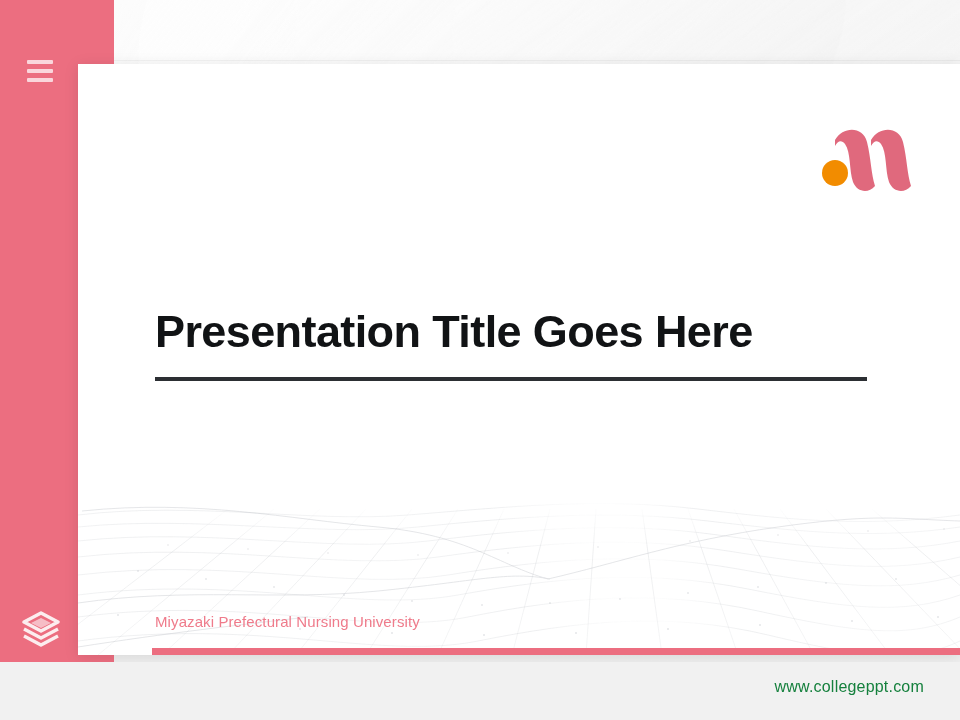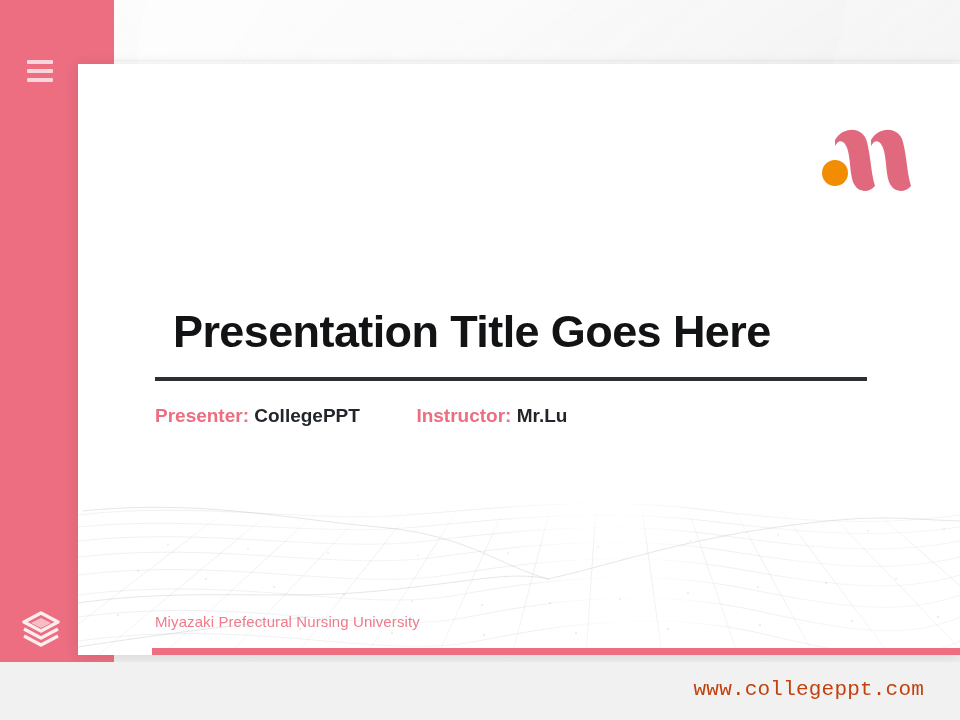--- a/index.html
+++ b/index.html
@@ -78,21 +78,21 @@
     opacity:.85; pointer-events:none;
   }
 
   
   #logo { position:absolute; left:735px; top:52px; width:120px; height:84px; }
 
   
   #title {
     position:absolute; left:77px; top:242px; width:720px;
     font-size:45px; font-weight:700; letter-spacing:-0.6px;
-    color:#111315; white-space:nowrap;margin-left:18px;
+    color:#111315; white-space:nowrap;
   }
   #title-rule {
     position:absolute; left:77px; top:313px; width:712px; height:4px;
     background:#2c2f33;
   }
   #meta {
     position:absolute; left:77px; top:341px;
     font-size:19px; font-weight:700; white-space:nowrap;
   }
   #meta .lab { color:#ec6e80; }
@@ -109,21 +109,21 @@
     background:#ec6e80;
   }
 
   
   #footer {
     position:absolute; left:0; top:662px; width:960px; height:58px;
     background:#f1f1f1;
   }
   #footer-url {
     position:absolute; right:36px; top:16px;
-    font-size:21px; color:#c2410c; letter-spacing:.2px;font-family:Liberation Mono, monospace;
+    font-size:16px; color:#15803d; letter-spacing:.2px;
   }
 </style>
 </head>
 <body>
 
 <div id="stage">
 
   <div id="backdrop">
     <div class="swoosh s4"></div>
     <div class="swoosh s1"></div>
@@ -239,27 +239,20 @@
         <path d="M58 24 C 66 10, 86 10, 90 26 C 94 42, 94 58, 98 70
                  C 91 78, 80 76, 76 66 C 72 54, 74 36, 68 28
                  C 65 24, 61 24, 58 30 Z"></path>
       </g>
       <circle cx="22" cy="57" r="13" fill="#f28c00"></circle>
     </svg>
 
     <div id="title">Presentation Title Goes Here</div>
     <div id="title-rule"></div>
 
-    <div id="meta">
-      <span class="lab">Presenter:</span>
-      <span class="val">CollegePPT</span>
-      <span class="gap"></span>
-      <span class="lab">Instructor:</span>
-      <span class="val">Mr.Lu</span>
-    </div>
 
     <div id="org">Miyazaki Prefectural Nursing University</div>
 
     <div id="slide-bar"></div>
   </div>
 
   <div id="footer">
     <div id="footer-url">www.collegeppt.com</div>
   </div>
 

